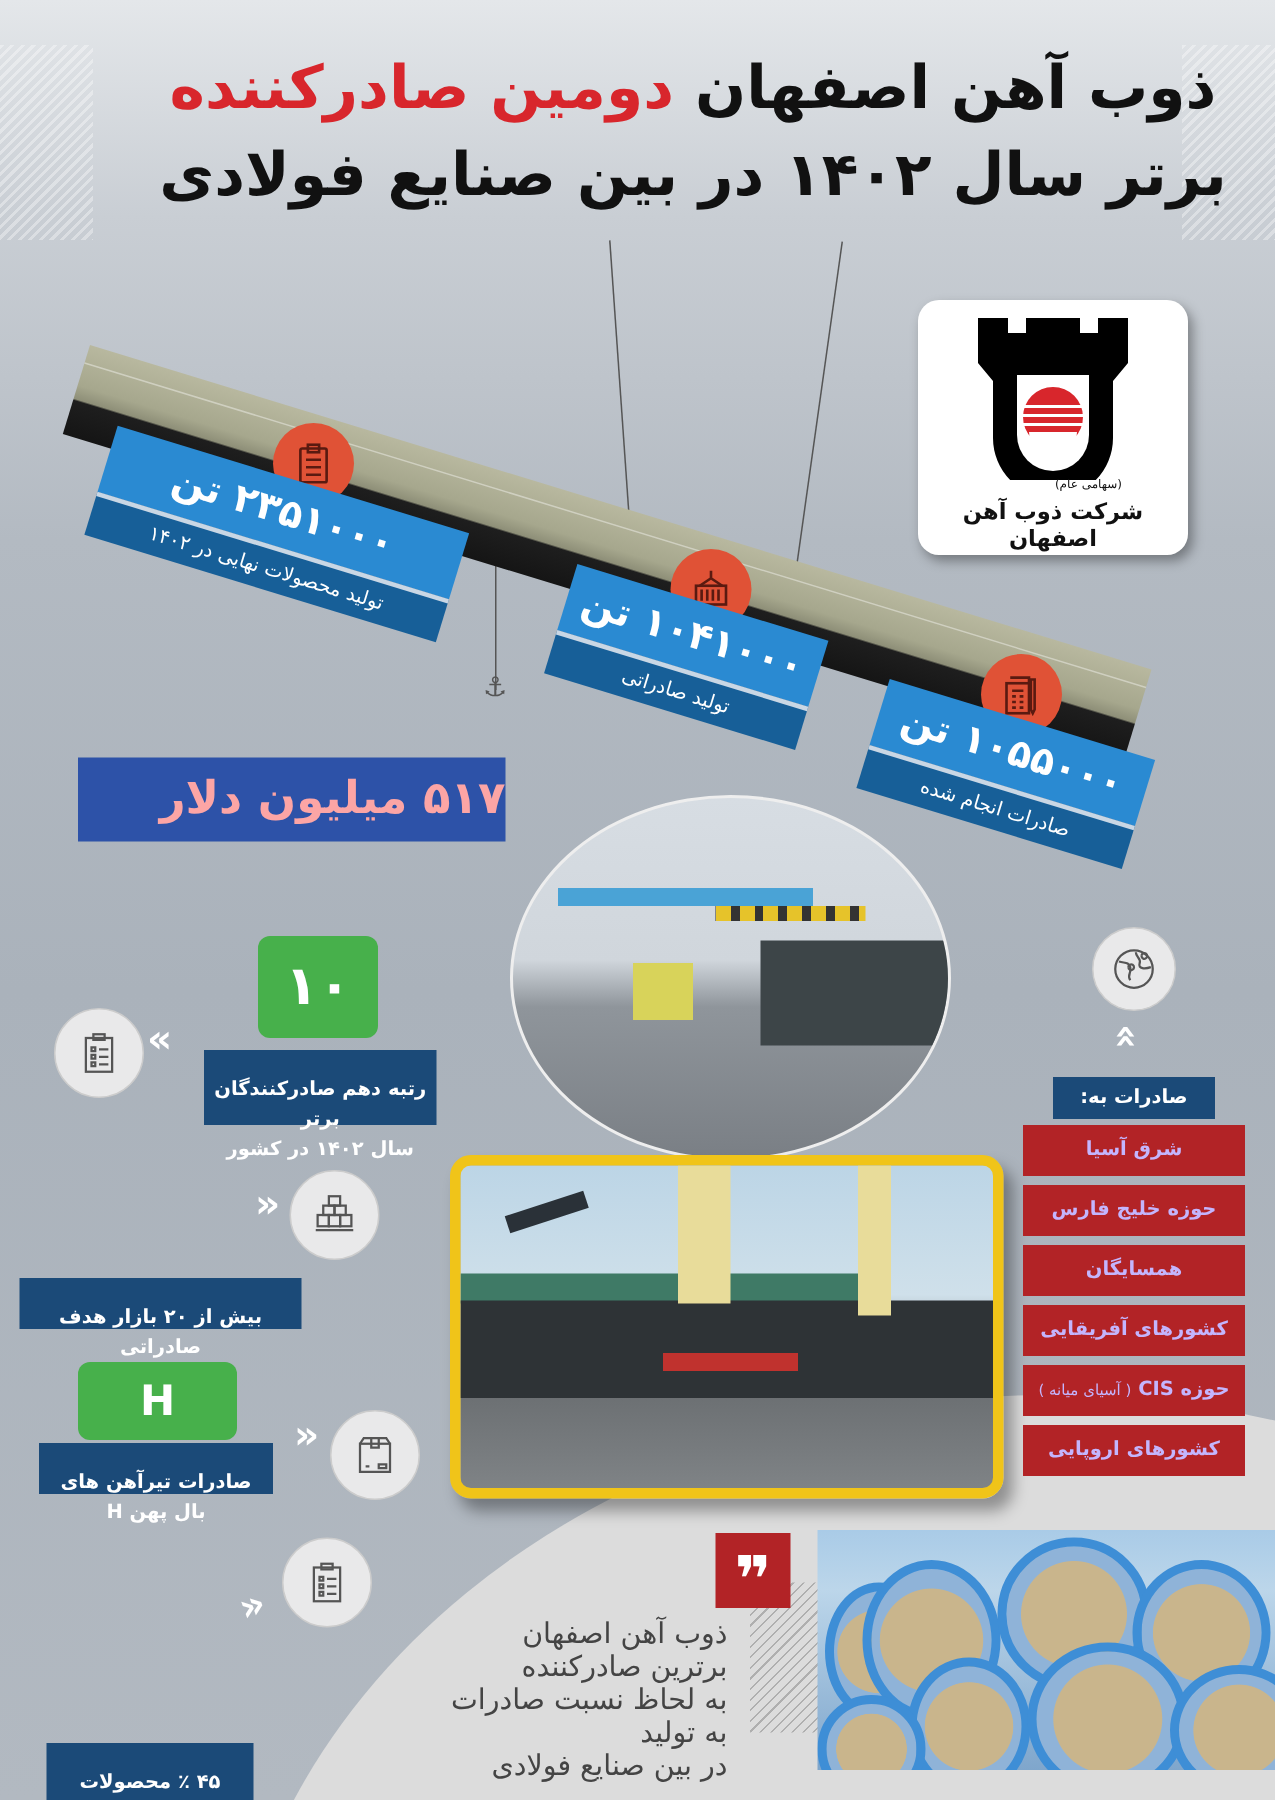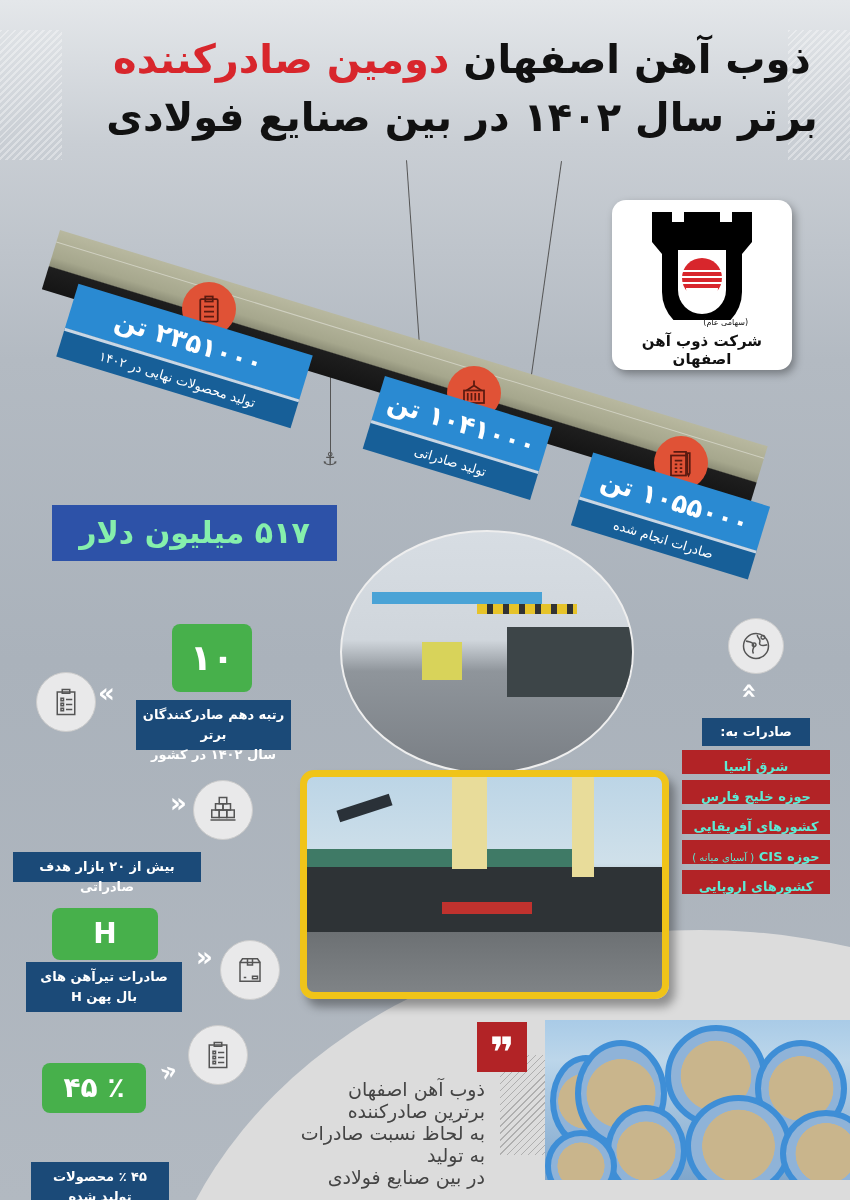--- a/index.html
+++ b/index.html
@@ -25,46 +25,46 @@
   .logo-caption{position:absolute;left:0;right:0;top:132px;text-align:center;font-weight:bold;font-size:15px;color:#111;}
   .logo-sub{position:absolute;right:44px;top:118px;font-size:8px;color:#111;margin-left:36px;}
   
   .stat{position:absolute;transform:rotate(17deg);transform-origin:50% 50%;}
   .stat .num{background:#2a8ad2;color:#fff;font-weight:bold;font-size:26px;text-align:center;padding:8px 10px;}
   .stat .lbl{background:#175f98;color:#fff;font-size:13px;text-align:center;padding:6px 10px;border-top:3px solid #c9d7e5;}
   .badge{position:absolute;width:54px;height:54px;border-radius:50%;background:#e05236;display:flex;align-items:center;justify-content:center;}
   .badge svg{width:30px;height:30px;}
   
   .value-box{position:absolute;left:52px;top:505px;width:285px;}
-  .value-num{background:#2d52a8;color:#86efac;font-weight:bold;font-size:30px;text-align:center;height:56px;line-height:56px;}
+  .value-num{background:#2d52a8;color:#fca5a5;font-weight:bold;font-size:30px;text-align:right;height:56px;line-height:56px;}
   .value-lbl{margin-top:5px;background:#000;color:#fff;font-size:19px;text-align:center;height:40px;line-height:40px;}
   .photo-circle{position:absolute;left:340px;top:530px;width:290px;height:240px;border-radius:50%;overflow:hidden;border:2px solid #eee;
     background:linear-gradient(180deg,#d7dde3 0%,#d0d6dc 45%,#8f959b 58%,#7a7f85 100%);}
   .photo-circle .gantry{position:absolute;left:30px;top:60px;width:170px;height:12px;background:#4aa3d6;}
   .photo-circle .spreader{position:absolute;left:135px;top:72px;width:100px;height:10px;background:repeating-linear-gradient(90deg,#e6c32a 0 10px,#333 10px 16px);}
   .photo-circle .truck{position:absolute;left:80px;top:110px;width:40px;height:38px;background:#d8d35a;}
   .photo-circle .bars{position:absolute;left:165px;top:95px;width:130px;height:70px;background:#3d4548;}
   .photo-rect{position:absolute;left:300px;top:770px;width:355px;height:215px;border:7px solid #f0c419;border-radius:14px;overflow:hidden;
     box-shadow:6px 8px 10px rgba(0,0,0,.35);background:linear-gradient(180deg,#bcd5e6 0%,#cfe0ea 40%,#6b6f72 70%,#7f8386 100%);}
   .photo-rect .hull{position:absolute;left:0;top:90px;width:355px;height:65px;background:#2e3336;}
   .photo-rect .deck{position:absolute;left:0;top:72px;width:280px;height:20px;background:#3f7a66;}
   .photo-rect .mast1{position:absolute;left:145px;top:0;width:35px;height:92px;background:#e8dc9a;}
   .photo-rect .mast2{position:absolute;left:265px;top:0;width:22px;height:100px;background:#e8dc9a;}
   .photo-rect .load{position:absolute;left:30px;top:25px;width:55px;height:12px;background:#2a3138;transform:rotate(-18deg);}
   .photo-rect .trailer{position:absolute;left:135px;top:125px;width:90px;height:12px;background:#c0322e;}
   
   .green{position:absolute;background:#47b04b;color:#fff;font-weight:bold;text-align:center;border-radius:8px;}
-  .navy{position:absolute;background:#1b4a78;color:#fff;font-weight:bold;font-size:13px;text-align:center;line-height:20px;padding:5px 6px;box-sizing:border-box;}
+  .navy{position:absolute;background:#1b4a78;color:#fff;font-weight:bold;font-size:13px;text-align:center;line-height:20px;padding:17px 6px;box-sizing:border-box;}
   .icon-circle{position:absolute;width:58px;height:58px;border-radius:50%;background:#e9e9ea;border:1px solid #ccc;display:flex;align-items:center;justify-content:center;}
   .icon-circle svg{width:30px;height:30px;}
   .chev{position:absolute;color:#fff;font-size:26px;font-weight:bold;line-height:1;}
   
   .dest-title{position:absolute;left:702px;top:718px;width:108px;height:28px;background:#1b4a78;color:#fff;font-weight:bold;font-size:13px;text-align:center;line-height:28px;}
   .dest-list{position:absolute;left:682px;top:750px;width:148px;}
-  .dest-item{background:#b22326;color:#5eead4;font-weight:bold;font-size:13px;text-align:center;height:24px;line-height:34px;margin-bottom:6px;white-space:nowrap;}
+  .dest-item{background:#b22326;color:#c4b5fd;font-weight:bold;font-size:13px;text-align:center;height:34px;line-height:34px;margin-bottom:6px;white-space:nowrap;}
   .dest-item .small{font-weight:normal;font-size:10px;}
   
   .quote-mark{position:absolute;left:477px;top:1022px;width:50px;height:50px;background:#b22326;color:#fff;font-size:42px;font-weight:bold;text-align:center;line-height:62px;}
   .quote-hatch{position:absolute;left:500px;top:1055px;width:50px;height:100px;background:repeating-linear-gradient(135deg,rgba(120,120,120,.45) 0 1px,transparent 1px 5px);}
   .quote-text{position:absolute;left:300px;top:1078px;width:185px;text-align:right;color:#444;font-size:19px;line-height:22px;}
   .coils{position:absolute;left:545px;top:1020px;width:305px;height:160px;overflow:hidden;
     background:linear-gradient(180deg,#a9cbe7 0%,#bcd6ea 25%,#7fa6cc 100%);}
   .coil{position:absolute;border-radius:50%;border:6px solid #3e8ed6;background:radial-gradient(circle,#c9b58c 0 55%,#8fb3d8 56% 100%);}
 </style>
 </head>
@@ -182,33 +182,32 @@
         <rect x="6" y="7" width="6" height="5"></rect>
         <rect x="12" y="7" width="6" height="5"></rect>
         <rect x="3" y="12" width="6" height="6"></rect>
         <rect x="9" y="12" width="6" height="6"></rect>
         <rect x="15" y="12" width="6" height="6"></rect>
         <path d="M2 20h20"></path>
       </svg>
   </div>
 
   <div class="green" style="left:52px;top:908px;width:106px;height:52px;font-size:28px;line-height:52px;">H</div>
-  <div class="navy" style="left:26px;top:962px;width:156px;height:50px;">
+  <div class="navy" style="left:26px;top:962px;width:156px;height:34px;">
     <div>صادرات تیرآهن های</div>
     <div>بال پهن H</div>
   </div>
   <div class="chev" style="left:196px;top:944px;">«</div>
   <div class="icon-circle" style="left:220px;top:940px;">
     <svg viewBox="0 0 24 24" fill="none" stroke="#555" stroke-width="1.2">
         <rect x="4" y="6" width="16" height="15"></rect>
         <path d="M4 6l2-3h12l2 3M10 3v5h4V3M7 18h2M14 17h4v2h-4z"></path>
       </svg>
   </div>
 
-  <div class="green" style="left:42px;top:1063px;width:104px;height:50px;font-size:28px;line-height:50px;">٪ ۴۵</div>
   <div class="navy" style="left:31px;top:1117px;width:138px;height:50px;margin-top:45px;">
     <div>۴۵ ٪ محصولات تولید شده</div>
     <div>صادرات شده است</div>
   </div>
   <div class="chev" style="left:160px;top:1058px;transform:rotate(-20deg);">«</div>
   <div class="icon-circle" style="left:188px;top:1025px;">
     <svg viewBox="0 0 24 24" fill="none" stroke="#555" stroke-width="1.2">
         <rect x="5" y="4" width="14" height="18"></rect>
         <rect x="9" y="2" width="6" height="3"></rect>
         <path d="M8 9h2v2H8zM8 13h2v2H8zM8 17h2v2H8zM12 10h5M12 14h5M12 18h5"></path>
@@ -220,20 +219,21 @@
         <circle cx="12" cy="12" r="10"></circle>
         <path d="M4 8c3 1 5 0 6 3s-2 4 0 7M13 3c0 3 3 3 2 6s3 3 6 2"></path>
         <path d="M16 5a1.5 1.5 0 1 1 0 .1M9 11a1.5 1.5 0 1 1 0 .1"></path>
       </svg>
   </div>
   <div class="chev" style="left:742px;top:678px;transform:rotate(90deg);">»</div>
   <div class="dest-title">صادرات به:</div>
   <div class="dest-list">
     <div class="dest-item"><span>شرق آسیا</span></div>
     <div class="dest-item"><span>حوزه خلیج فارس</span></div>
+    <div class="dest-item"><span>همسایگان</span></div>
     <div class="dest-item"><span>کشورهای آفریقایی</span></div>
     <div class="dest-item"><span>حوزه CIS</span> <span class="small">( آسیای میانه )</span></div>
     <div class="dest-item"><span>کشورهای اروپایی</span></div>
   </div>
 
   <div class="quote-hatch"></div>
   <div class="quote-mark">❞</div>
   <div class="quote-text">
     <div>ذوب آهن اصفهان برترین صادرکننده</div>
     <div>به لحاظ نسبت صادرات به تولید</div>

